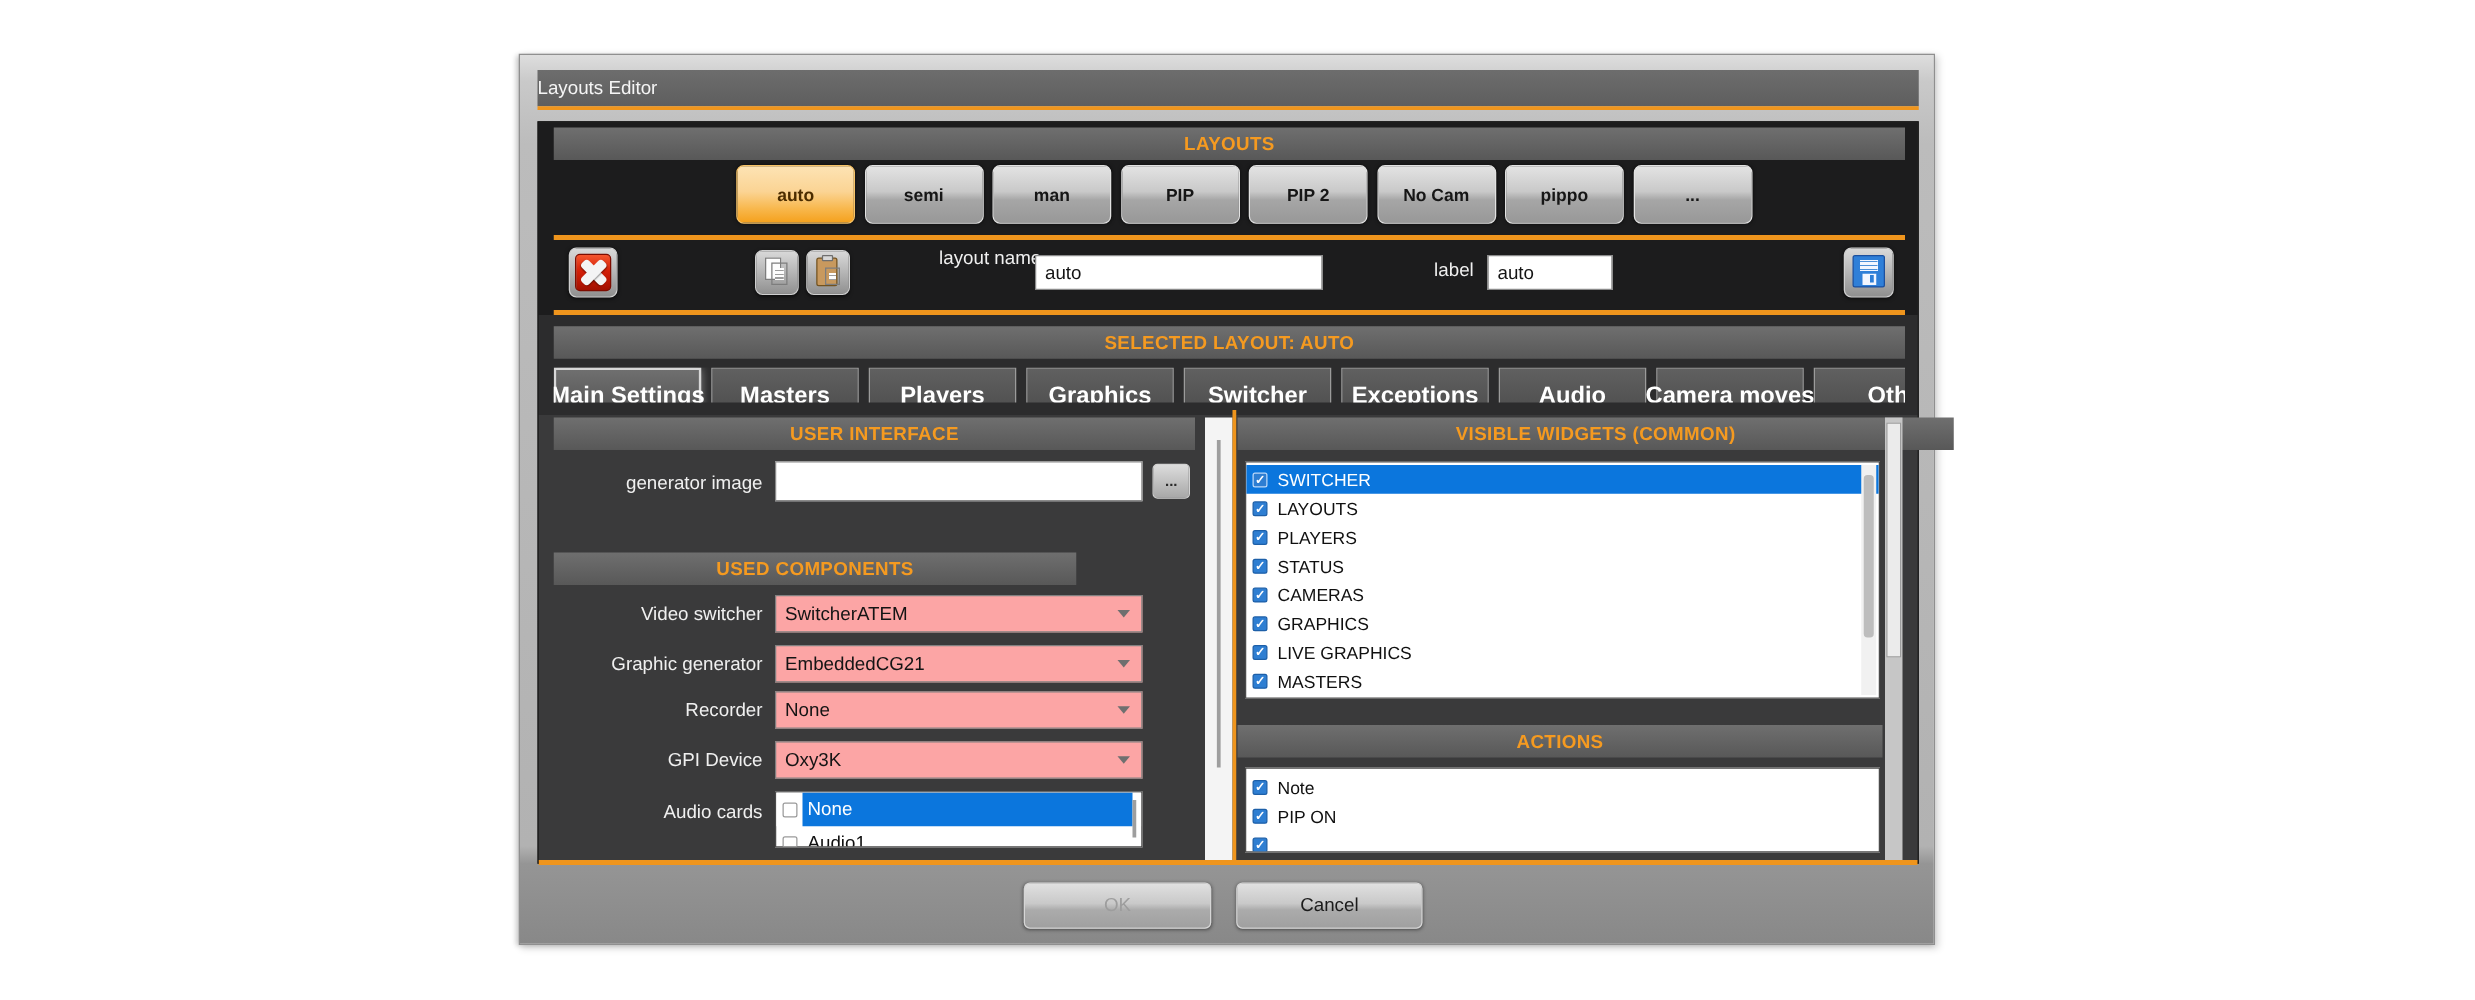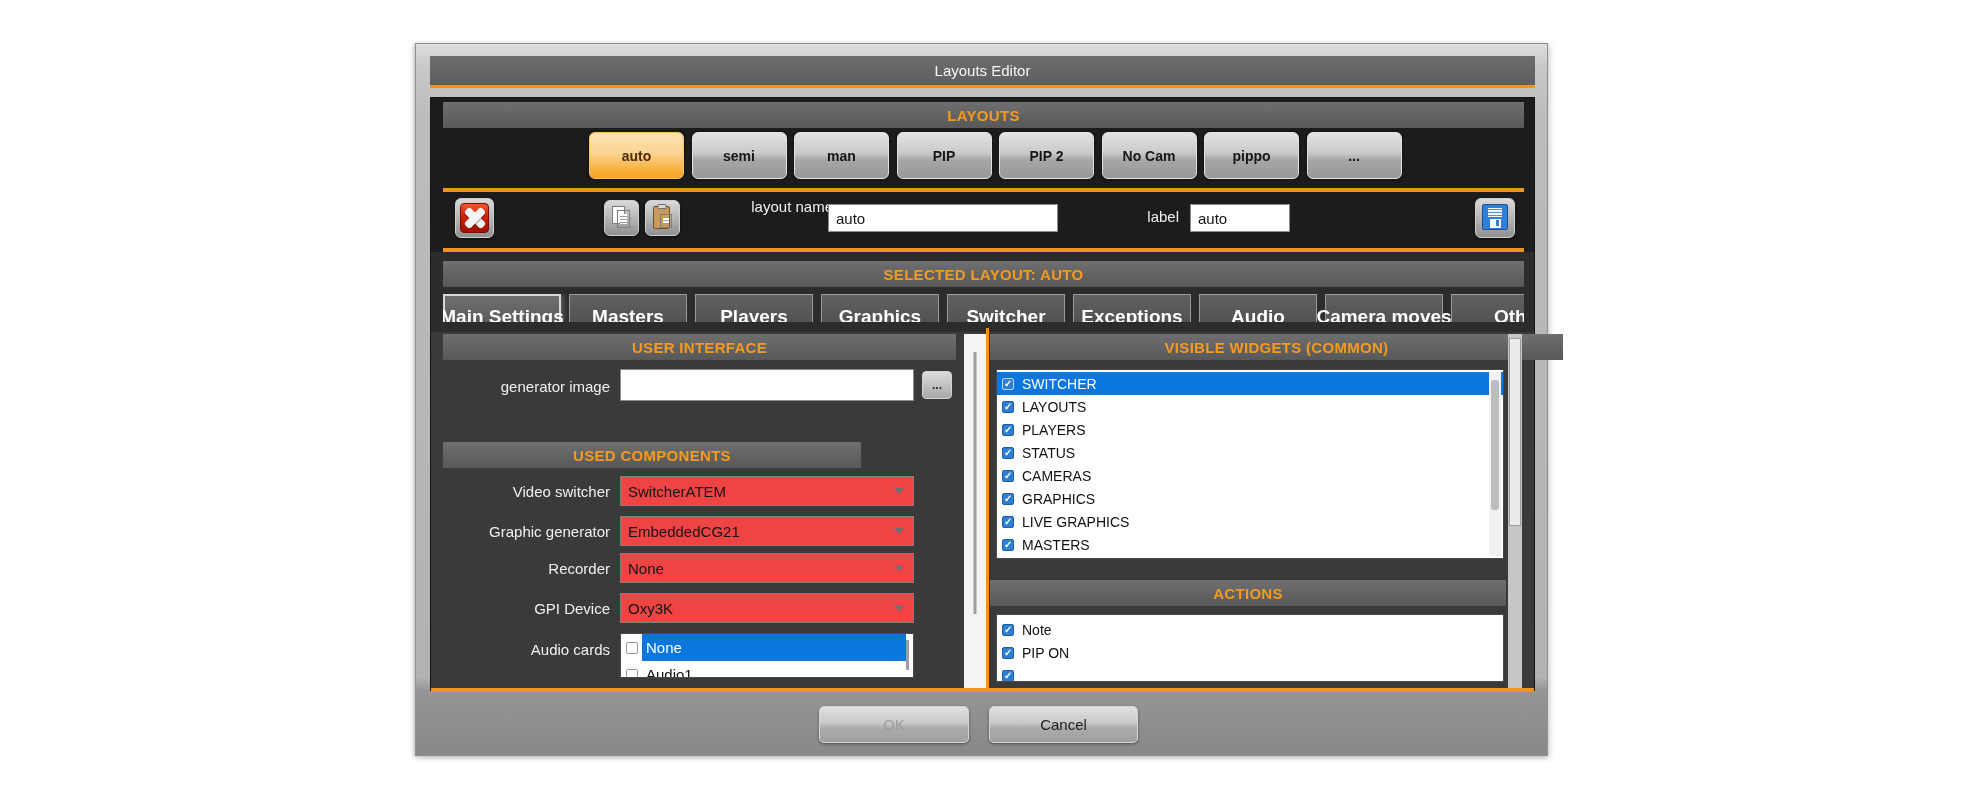--- a/index.html
+++ b/index.html
@@ -8,21 +8,21 @@
 
   
   .dialog { position:absolute; left:415px; top:43px; width:1133px; height:713px;
             background:linear-gradient(180deg,#dedede 0%,#c9c9c9 3%,#bcbcbc 10%,#b2b2b2 89%,#959595 91%,#888888 100%);
             border:1px solid #8f8f8f;
             box-shadow:-2px 1px 4px rgba(0,0,0,.18), 2px 2px 6px rgba(0,0,0,.18); }
 
   .titlebar { position:absolute; left:14px; top:12px; width:1105px; height:32px;
               background:linear-gradient(180deg,#6d6d6d,#5e5e5e);
               border-bottom:3px solid #ef951d;
-              display:flex; align-items:center; justify-content:center;
+              display:flex; align-items:center; 
               color:#f5f5f5; font-size:15px; }
 
   .panel { position:absolute; left:14px; top:53px; width:1105px; height:594px;
            background:#2e2e2f; border:1px solid #141414; }
 
   .zone-top { position:absolute; left:0; top:0; width:1103px; height:154px; background:#1c1c1d; }
   .zone-mid { position:absolute; left:0; top:154px; width:1103px; height:80px; background:#2c2c2d; }
   .zone-content { position:absolute; left:0; top:234px; width:1103px; height:356px; background:#3a3a3b; }
 
   .secbar { position:absolute; height:26px;
@@ -66,21 +66,21 @@
   .floppy .label { position:absolute; left:4px; top:2px; width:16px; height:11px; background:#f3f6ff;
                    background-image:repeating-linear-gradient(180deg,#f3f6ff 0 2px,#4d8fd8 2px 3px);
                    background-clip:content-box; padding:1px; }
   .floppy .shutter { position:absolute; left:7px; bottom:1px; width:11px; height:9px; background:#f3f6ff; }
   .floppy .slot { position:absolute; right:2px; bottom:2px; width:3px; height:6px; background:#2f7fd8; }
 
   
   .field-label { position:absolute; color:#f0f0f0; font-size:15px; text-align:right; }
   .text-input { position:absolute; background:#ffffff; border:1px solid #8a8a8a; color:#141414;
                 font-size:15px; display:flex; align-items:center; padding-left:7px; }
-  .select { position:absolute; background:#ef4444; border:1px solid #808080; color:#141414;
+  .select { position:absolute; background:#fca5a5; border:1px solid #808080; color:#141414;
             font-size:15px; display:flex; align-items:center; padding-left:7px; }
   .chev { position:absolute; right:9px; top:50%; transform:translateY(-50%);
           width:0; height:0; border-left:5px solid transparent; border-right:5px solid transparent;
           border-top:6px solid #6f6f6f; }
   .browse-btn { position:absolute; border-radius:4px;
                 background:linear-gradient(180deg,#dcdcdc,#a8a8a8);
                 border:1px solid #d2d2d2; color:#2a2a2a; font-size:12px; font-weight:bold;
                 display:flex; align-items:center; justify-content:center; }
 
   

